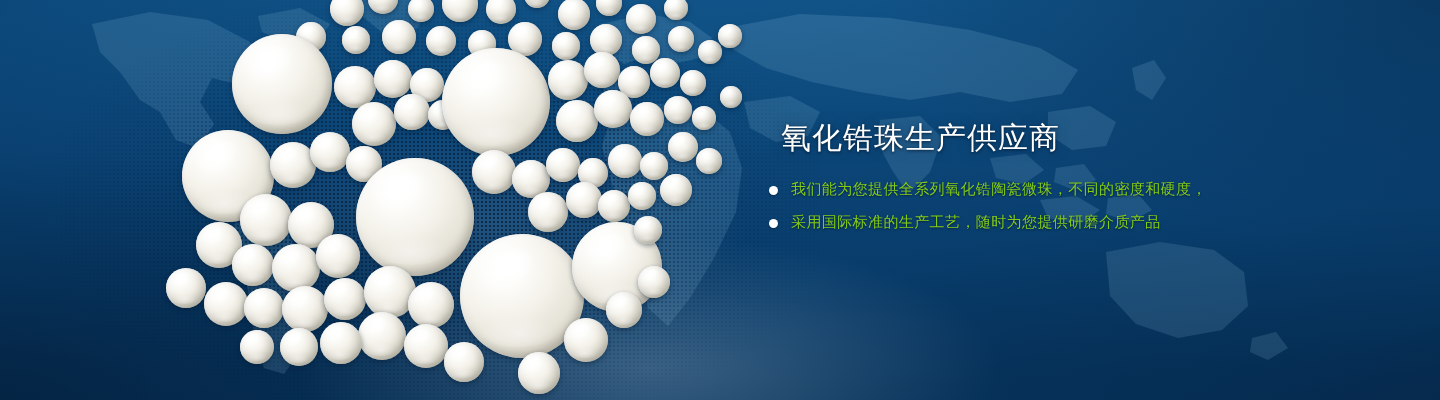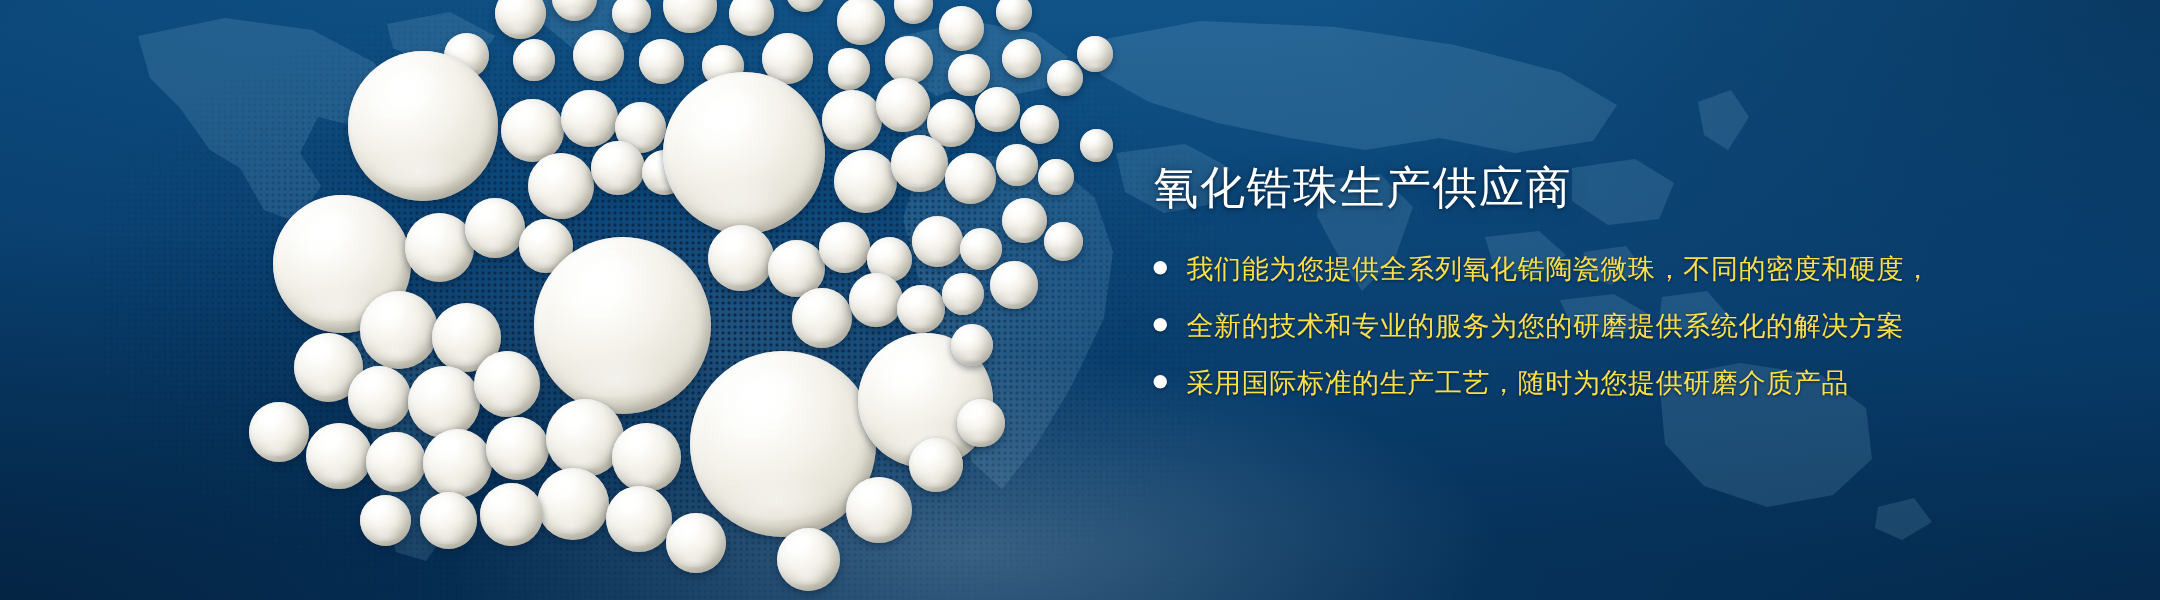--- a/index.html
+++ b/index.html
@@ -89,39 +89,39 @@
     background:radial-gradient(ellipse at 50% 60%, rgba(255,255,255,.40) 0%, rgba(255,255,255,0) 72%);
   }
 
   
   .content{
     position:absolute;
     left:765px;top:104px;
     width:600px;
   }
   .headline{
-    margin:4px;
+    margin:16px;
     font-size:30px;
     font-weight:400;
     letter-spacing:1px;
     color:#ffffff;
     line-height:1.22;
     text-shadow:0 1px 3px rgba(2,18,38,.75), 0 0 12px rgba(8,48,84,.55);
   }
   .bullets{
     margin:20px 0 0 0;
     padding:0;
     list-style:none;
   }
   .bullet{
     position:relative;
     padding-left:26px;
     margin-bottom:9px;
-    color:#fde047;
-    font-size:18px;
+    color:#84cc16;
+    font-size:15px;
     line-height:1.62;
     letter-spacing:.4px;
     text-shadow:0 1px 2px rgba(2,18,38,.72);
   }
   .bullet:last-child{margin-bottom:0;}
   .bullet-dot{
     position:absolute;
     left:4px;top:9px;
     width:9px;height:9px;
     border-radius:50%;
@@ -281,22 +281,18 @@
   <div class="content">
     <h1 class="headline">氧化锆珠生产供应商</h1>
 
     <ul class="bullets">
       <li class="bullet">
         <span class="bullet-dot"></span>
         <span class="bullet-line">我们能为您提供全系列氧化锆陶瓷微珠，不同的密度和硬度，</span>
       </li>
       <li class="bullet">
         <span class="bullet-dot"></span>
-        <span class="bullet-line">全新的技术和专业的服务为您的研磨提供系统化的解决方案</span>
-      </li>
-      <li class="bullet">
-        <span class="bullet-dot"></span>
         <span class="bullet-line">采用国际标准的生产工艺，随时为您提供研磨介质产品</span>
       </li>
     </ul>
   </div>
 
 </div>
 
 </body></html>

